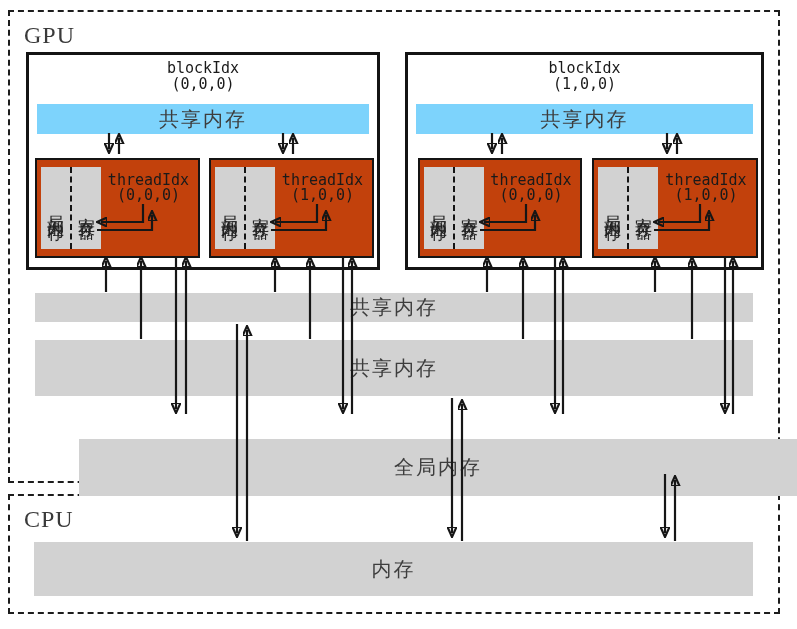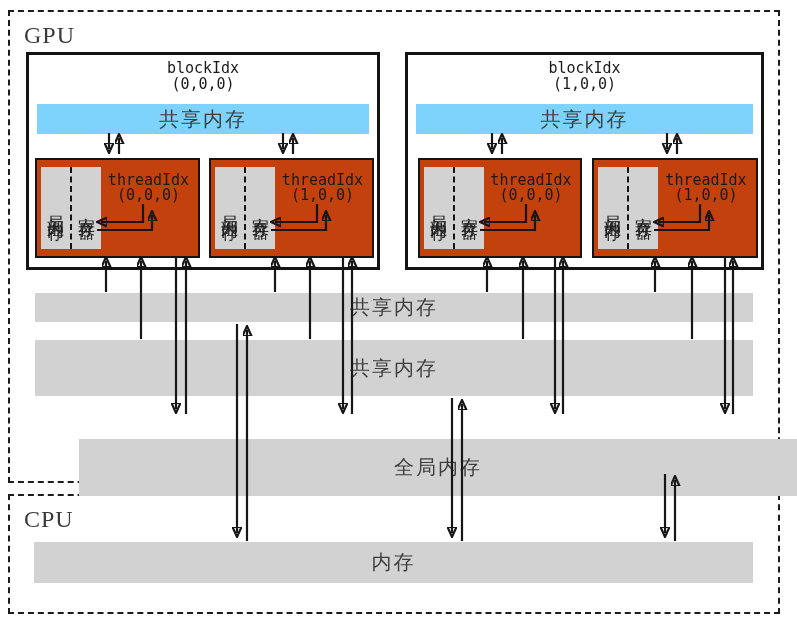--- a/index.html
+++ b/index.html
@@ -52,21 +52,21 @@
   }
   
   .mem-bar{
     position:absolute;background:#d2d2d2;
     display:flex;align-items:center;justify-content:center;
     font-size:20px;letter-spacing:2px;color:#3d3d3d;
   }
   .bar-constant{left:35px;top:293px;width:718px;height:29px;}
   .bar-texture{left:35px;top:340px;width:718px;height:56px;}
   .bar-global{left:35px;top:439px;width:718px;height:57px;margin-left:44px;}
-  .bar-cpu{left:34px;top:542px;width:719px;height:41px;}
+  .bar-cpu{left:34px;top:542px;width:719px;height:54px;}
   
   .arrows{position:absolute;left:0;top:0;width:797px;height:629px;pointer-events:none;}
   .arrows line,.arrows path{stroke:#161616;stroke-width:2.2;fill:none;}
 </style>
 </head>
 <body>
 
 <div class="stage">
 
   <div class="region gpu-region">

